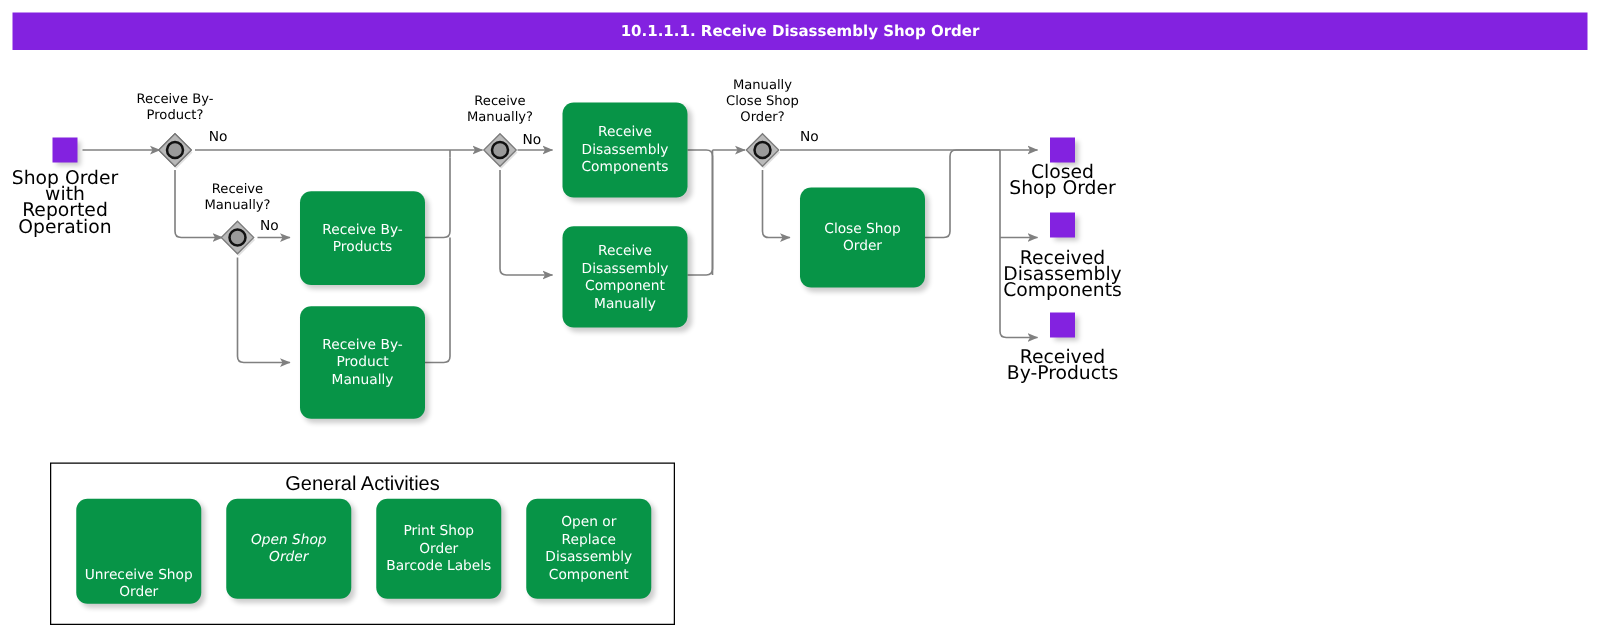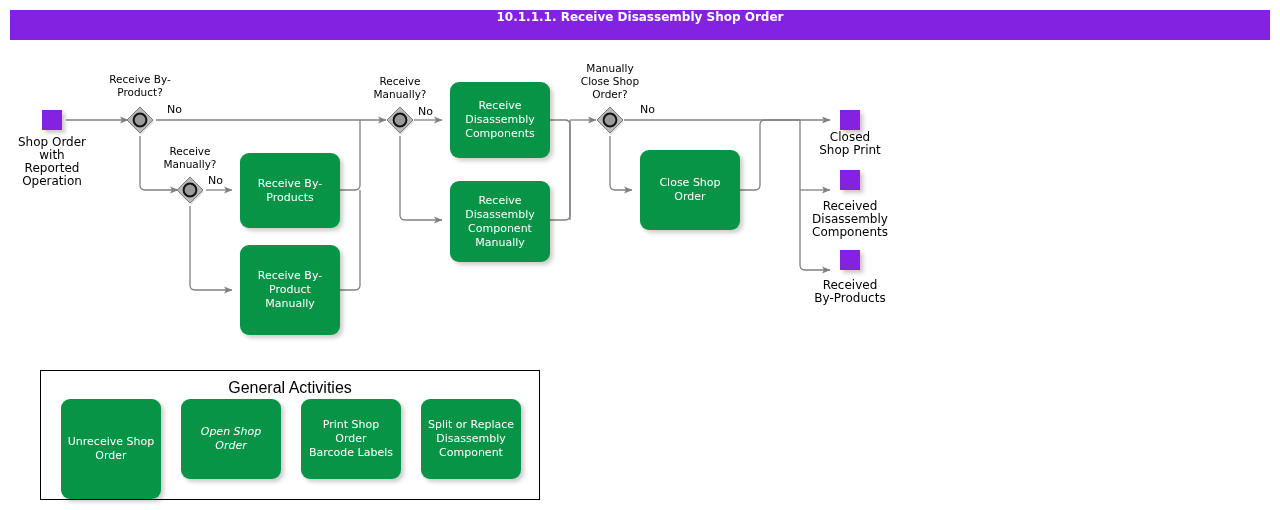--- a/index.html
+++ b/index.html
@@ -18,20 +18,21 @@
 
   
   .titlebar {
     position: absolute;
     left: 10px;
     top: 10px;
     width: 1260px;
     height: 30px;
     background: #8322e0;
     display: flex;
+    align-items: center;
     justify-content: center;
   }
   .titlebar .tt {
     color: #ffffff;
     font-size: 12px;
     font-weight: bold;
     font-family: "DejaVu Sans", sans-serif;
     letter-spacing: 0px;
   }
 
@@ -69,21 +70,21 @@
   .node {
     position: absolute;
     width: 20px;
     height: 20px;
     background: #8322e0;
     box-shadow: 3px 3px 4px rgba(0,0,0,0.22);
   }
   .nodelbl {
     position: absolute;
     text-align: center;
-    font-size: 12px;
+    font-size: 15px;
     line-height: 13px;
     color: #000000;
     font-family: "DejaVu Sans", sans-serif;
     white-space: pre-line;
   }
 
   
   .gw {
     position: absolute;
     width: 32px;
@@ -260,49 +261,49 @@
 Manually</span>
   </div>
 
   <div class="act" style="left:640px; top:150px; width:100px; height:80px;">
     <span class="lbl">Close Shop
 Order</span>
   </div>
 
   <div class="node" style="left:840px; top:110px;"></div>
   <div class="nodelbl" style="left:800px; top:131px; width:100px;">Closed
-Shop Print</div>
+Shop Order</div>
 
   <div class="node" style="left:840px; top:170px;"></div>
   <div class="nodelbl" style="left:800px; top:200px; width:100px;">Received
 Disassembly
 Components</div>
 
   <div class="node" style="left:840px; top:250px;"></div>
   <div class="nodelbl" style="left:800px; top:279px; width:100px;">Received
 By-Products</div>
 
   <div class="panel">
     <div class="panel-title">General Activities</div>
 
-    <div class="act" style="left:20px; top:28px; width:100px; height:100px;">
+    <div class="act" style="left:20px; top:28px; width:100px; height:84px;align-items:flex-end;">
       <span class="lbl">Unreceive Shop
 Order</span>
     </div>
 
     <div class="act" style="left:140px; top:28px; width:100px; height:80px;font-style:italic;">
       <span class="lbl">Open Shop
 Order</span>
     </div>
 
     <div class="act" style="left:260px; top:28px; width:100px; height:80px;">
       <span class="lbl">Print Shop Order
 Barcode Labels</span>
     </div>
 
     <div class="act" style="left:380px; top:28px; width:100px; height:80px;">
-      <span class="lbl">Split or Replace
+      <span class="lbl">Open or Replace
 Disassembly
 Component</span>
     </div>
   </div>
 
 </div>
 
 </body></html>

